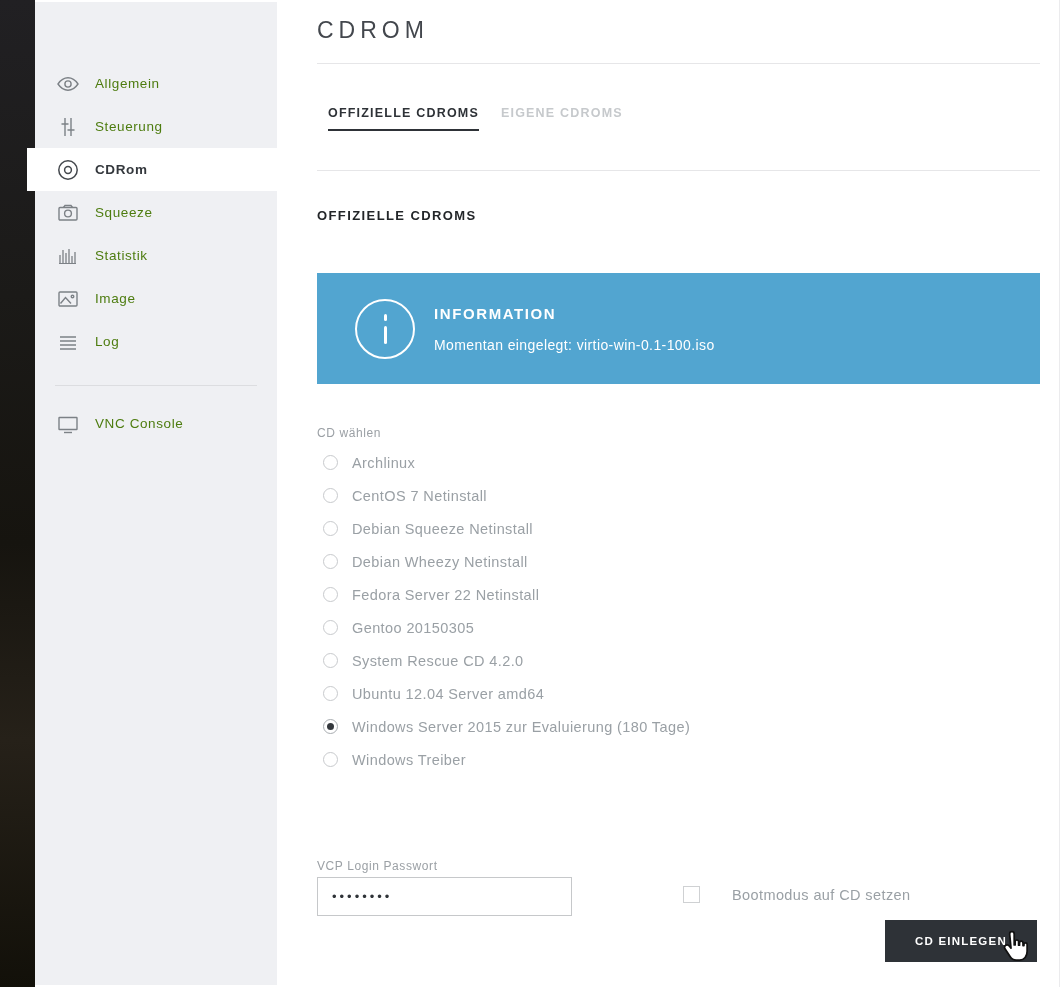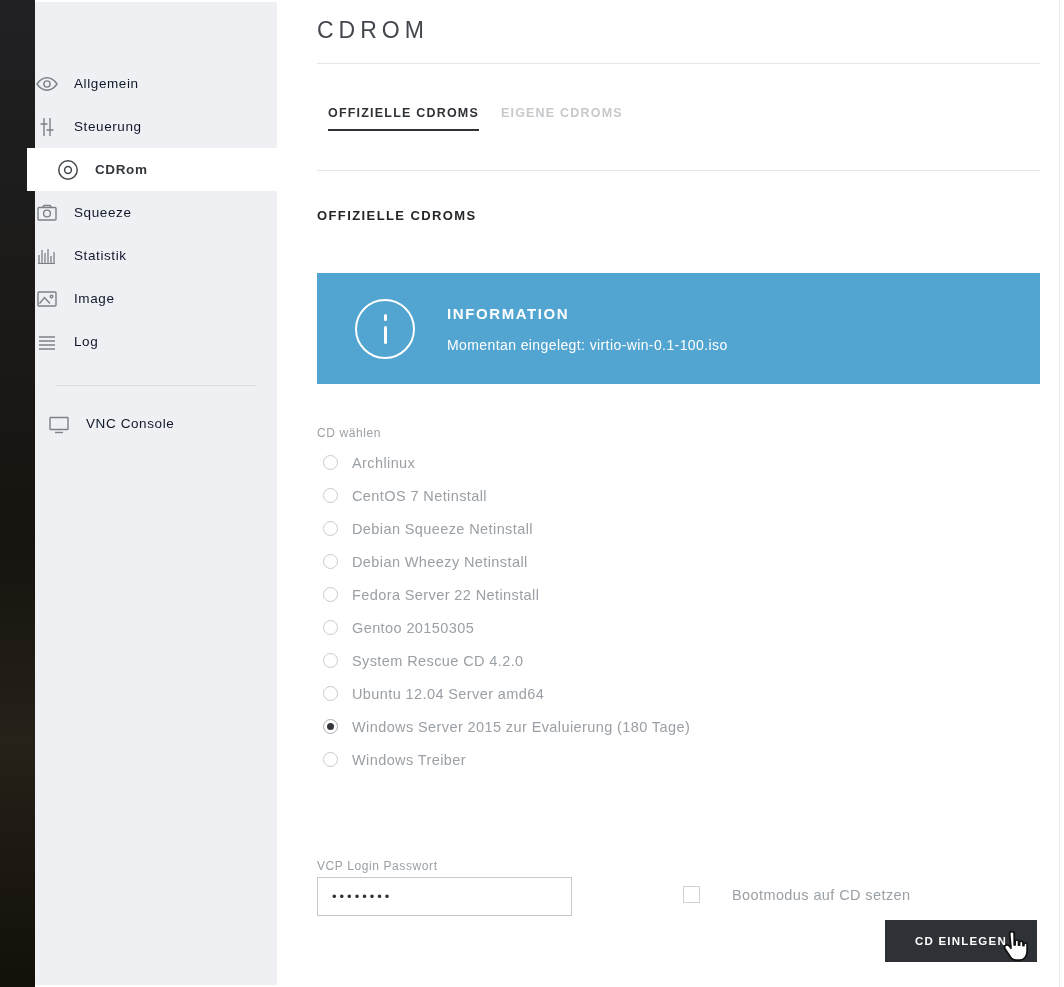--- a/index.html
+++ b/index.html
@@ -19,36 +19,36 @@
     background:linear-gradient(180deg,#212023 0%,#1b1a18 30%,#16140f 55%,#262119 75%,#121009 100%);
   }
 
   
   .sidebar {
     position:absolute; left:35px; top:2px; width:242px; height:983px;
     background:#eff0f3;
   }
   .menu { position:absolute; left:0; top:60px; width:100%; }
   .menu-item {
-    display:flex; align-items:center; height:43px; 
-    color:#0f172a; font-size:13.5px; letter-spacing:0.6px; cursor:pointer;
+    display:flex; align-items:center; height:43px; padding-left:21px;
+    color:#4d7c0f; font-size:13.5px; letter-spacing:0.6px; cursor:pointer;
     position:relative;
   }
   .menu-item .mi-icon { width:24px; height:24px; display:flex; align-items:center; justify-content:center; color:#7c8186; flex:0 0 24px; }
   .menu-item .mi-label { margin-left:15px; white-space:nowrap; }
   .menu-item.active {
     background:#ffffff; margin-left:-8px; padding-left:29px; width:250px;
     color:#34383d; font-weight:bold;
   }
   .menu-item.active .mi-icon { color:#44484d; }
   .menu-divider {
     position:absolute; left:20px; right:20px; top:383px;
     border-top:1px solid #dcdde0; height:0;
   }
-  .menu-footer { position:absolute; left:12px; top:400px; width:100%; }
+  .menu-footer { position:absolute; left:0; top:400px; width:100%; }
 
   
   .main { position:absolute; left:277px; top:0; width:787px; height:987px; background:#fff; }
   .right-edge { position:absolute; left:1059px; top:0; width:1px; height:987px; background:#ebebed; }
 
   .page-title {
     position:absolute; left:40px; top:17px;
     font-size:23px; font-weight:400; letter-spacing:5px; color:#43474d;
   }
   .rule { position:absolute; left:40px; right:24px; height:0; border-top:1px solid #e6e6e8; }
@@ -70,21 +70,21 @@
   .banner {
     position:absolute; left:40px; right:24px; top:273px; height:111px;
     display:flex; align-items:center; color:#ffffff;
   }
   .banner-icon {
     width:60px; height:60px; border-radius:50%; border:2px solid #ffffff;
     margin-left:38px; flex:0 0 60px; position:relative;
   }
   .banner-icon .i-dot { position:absolute; left:50%; top:13px; width:3px; height:7px; margin-left:-1.5px; background:#fff; border-radius:2px; }
   .banner-icon .i-stem { position:absolute; left:50%; top:25px; width:3px; height:18px; margin-left:-1.5px; background:#fff; border-radius:2px; }
-  .banner-text { margin-left:32px; }
+  .banner-text { margin-left:19px; }
   .banner-title { font-size:15px; font-weight:bold; letter-spacing:1.6px; }
   .banner-message { font-size:14px; letter-spacing:0.4px; margin-top:15px; }
 
   .cd-label, .pw-label {
     position:absolute; left:40px;
     font-size:12px; color:#9ba0a5; letter-spacing:0.6px;
   }
   .cd-label { top:426px; }
 
   .radio-list { position:absolute; left:40px; top:446px; width:500px; }

